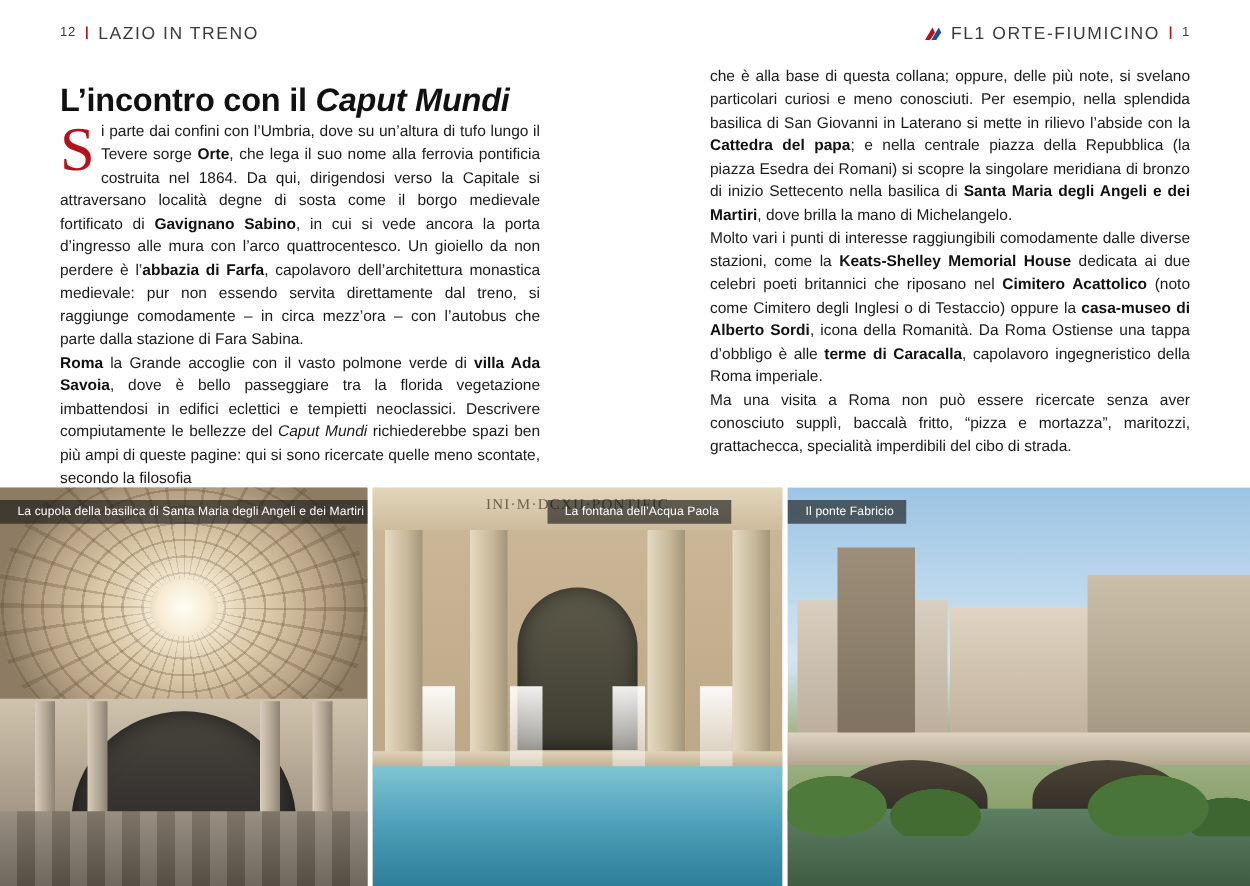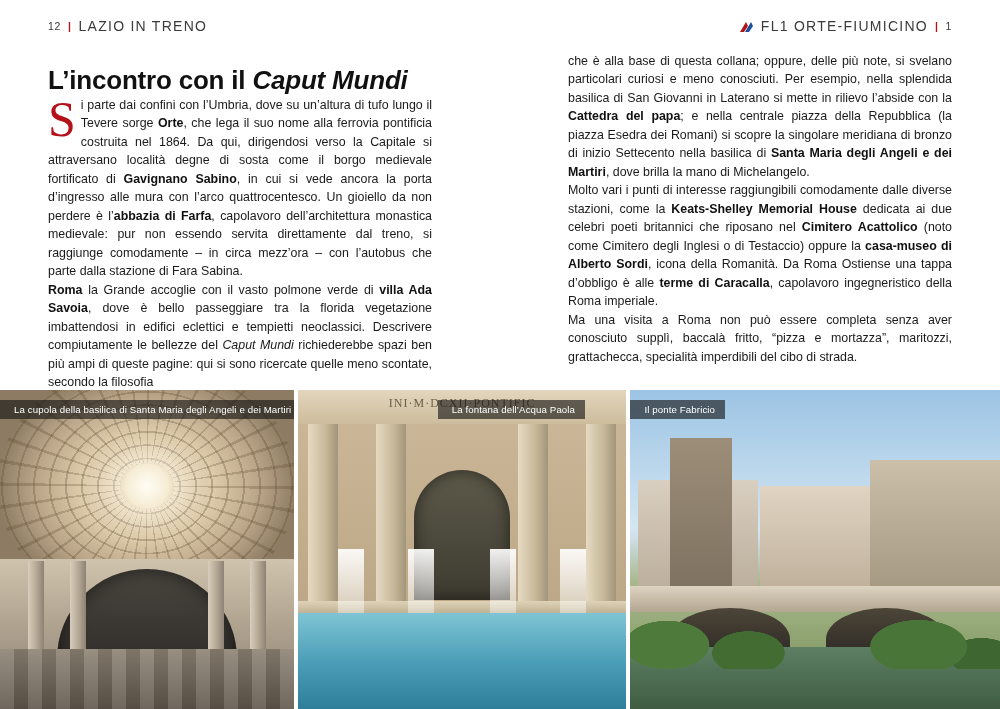--- a/index.html
+++ b/index.html
@@ -290,21 +290,21 @@
     </p>
   </div>
 
   <div class="col right">
     <p>
       <span>che è alla base di questa collana; oppure, delle più note, si svelano particolari curiosi e meno conosciuti. Per esempio, nella splendida basilica di San Giovanni in Laterano si mette in rilievo l’abside con la </span><b>Cattedra del papa</b><span>; e nella centrale piazza della Repubblica (la piazza Esedra dei Romani) si scopre la singolare meridiana di bronzo di inizio Settecento nella basilica di </span><b>Santa Maria degli Angeli e dei Martiri</b><span>, dove brilla la mano di Michelangelo.</span>
     </p>
     <p>
       <span>Molto vari i punti di interesse raggiungibili comodamente dalle diverse stazioni, come la </span><b>Keats-Shelley Memorial House</b><span> dedicata ai due celebri poeti britannici che riposano nel </span><b>Cimitero Acattolico</b><span> (noto come Cimitero degli Inglesi o di Testaccio) oppure la </span><b>casa-museo di Alberto Sordi</b><span>, icona della Romanità. Da Roma Ostiense una tappa d’obbligo è alle </span><b>terme di Caracalla</b><span>, capolavoro ingegneristico della Roma imperiale.</span>
     </p>
-    <p>Ma una visita a Roma non può essere completa senza aver conosciuto supplì, baccalà fritto, “pizza e mortazza”, maritozzi, grattachecca, specialità imperdibili del cibo di strada.</p>
+    <p>Ma una visita a Roma non può essere ricercate senza aver conosciuto supplì, baccalà fritto, “pizza e mortazza”, maritozzi, grattachecca, specialità imperdibili del cibo di strada.</p>
   </div>
 
   <div class="strip">
 
     <div class="photo p1">
       <div class="dome">
         <div class="dome-rings"></div>
         <div class="dome-oculus"></div>
         <div class="dome-base"></div>
         <div class="dome-arch"></div>

